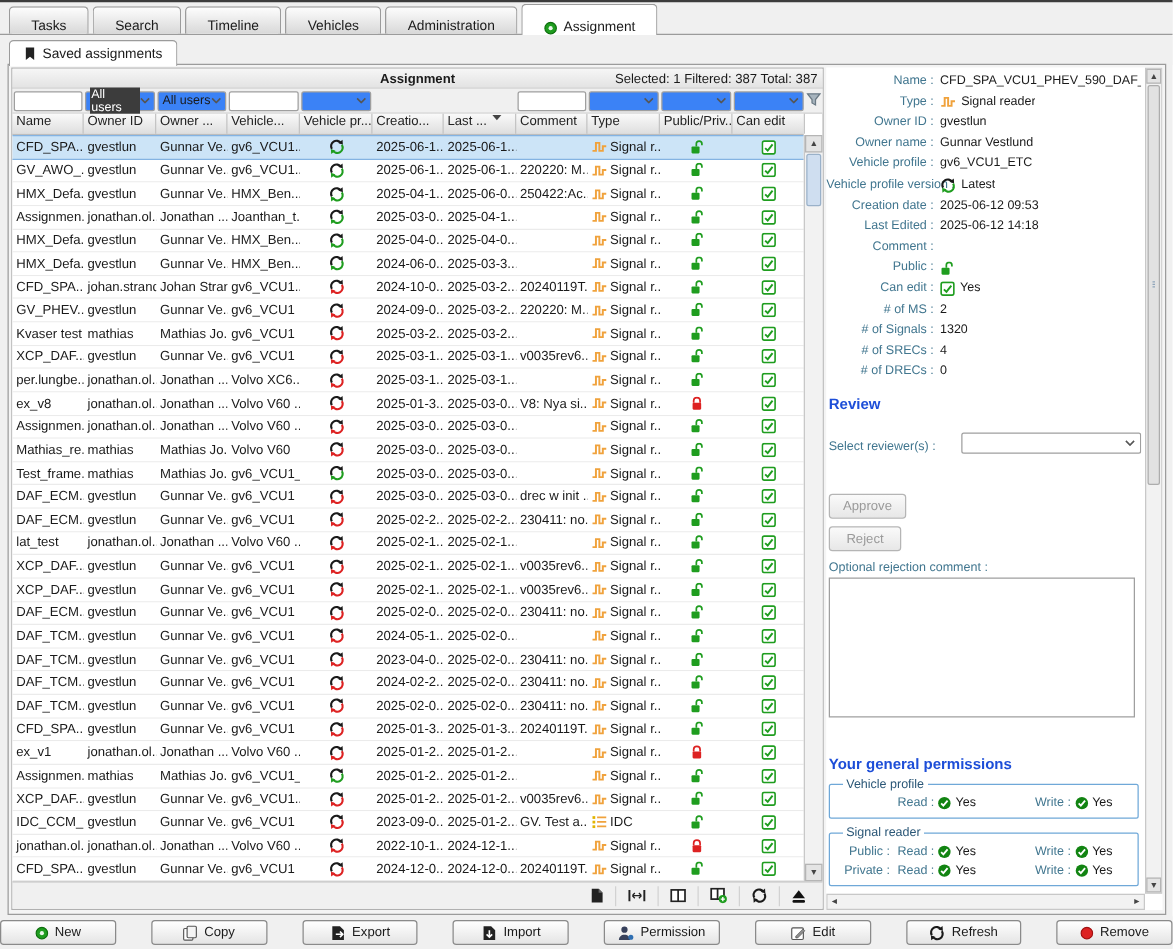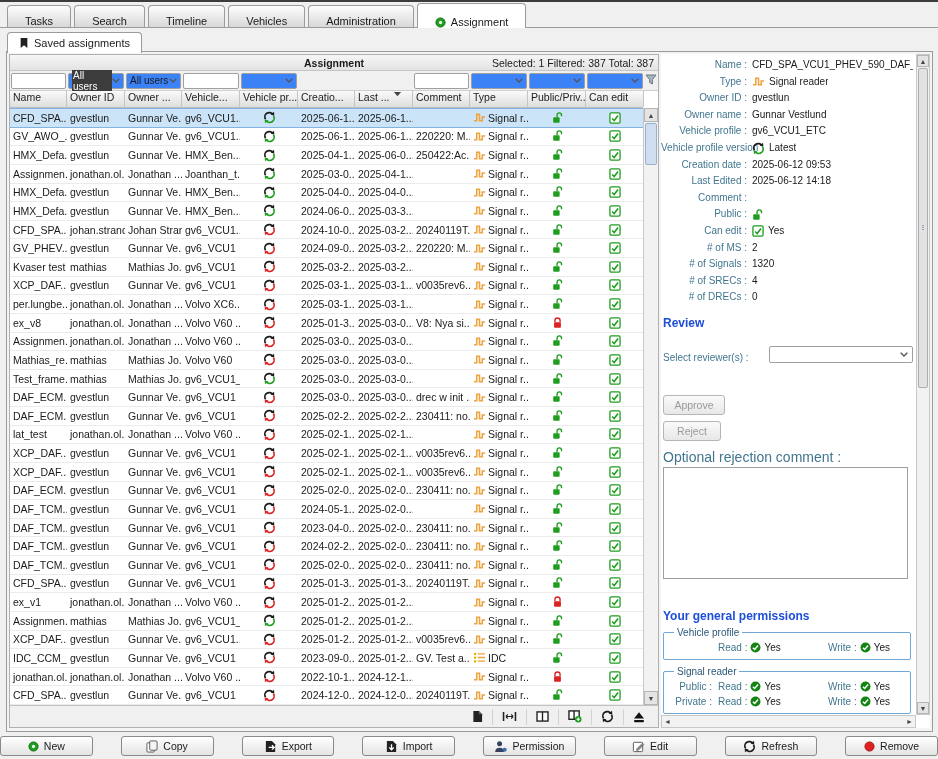--- a/index.html
+++ b/index.html
@@ -62,21 +62,21 @@
   .drow{display:flex;align-items:center;min-height:16.6px;line-height:16.6px}
   .dlabel{width:86px;text-align:right;color:#41768f;flex:none;font-size:10px;white-space:nowrap}
   .dval{padding-left:5px;display:flex;align-items:center;gap:4px;font-size:10px;white-space:nowrap;overflow:hidden}
   .sechead{font-weight:bold;font-size:12px;color:#1d4ed8;margin:10px 0 4px 2px}
   .revline{display:flex;align-items:flex-end;margin:16px 0 0 2px;gap:20px}
   .revlabel{color:#41768f;font-size:10px;white-space:nowrap}
   .revsel{width:148px;height:17px;border:1px solid #9f9f9f;border-radius:2px;background:#fff;display:flex;
           align-items:center;justify-content:flex-end;padding:0 4px}
   .gbtn{display:block;margin:6px 0 0 2px;min-width:58px;height:20px;border:1px solid #b5b5b5;border-radius:3px;
         background:linear-gradient(#fafafa,#e7e7e7);color:#9a9a9a;font-size:10.5px;padding:0 8px;text-align:center;line-height:18px}
-  .rejlabel{color:#41768f;font-size:14px;margin:8px 0 2px 2px}
+  .rejlabel{color:#41768f;font-size:10px;margin:8px 0 2px 2px}
   .rejbox{width:245px;height:112px;border:1px solid #9f9f9f;background:#fff;margin-left:2px}
   fieldset{border:1px solid #6fa8d8;border-radius:2px;margin:2px 2px 6px 2px;padding:2px 4px 4px 4px}
   legend{font-size:10px;color:#2b5777;padding:0 3px;margin-left:6px}
   .prow{display:flex;align-items:center;height:15px;font-size:10px}
   .pprefix{width:44px;text-align:right;color:#41768f;flex:none}
   .pcell{display:flex;align-items:center;gap:3px;color:#41768f}
   .pcell b{color:#1a1a1a;font-weight:normal}
   .pread{width:110px;margin-left:6px}
   .dvscroll{position:absolute;top:0;right:0;bottom:13px;width:14px;background:#f2f2f2;border:1px solid #c8c8c8}
   .dhscroll{position:absolute;left:0;right:14px;bottom:0;height:13px;background:#f2f2f2;border:1px solid #c8c8c8;

